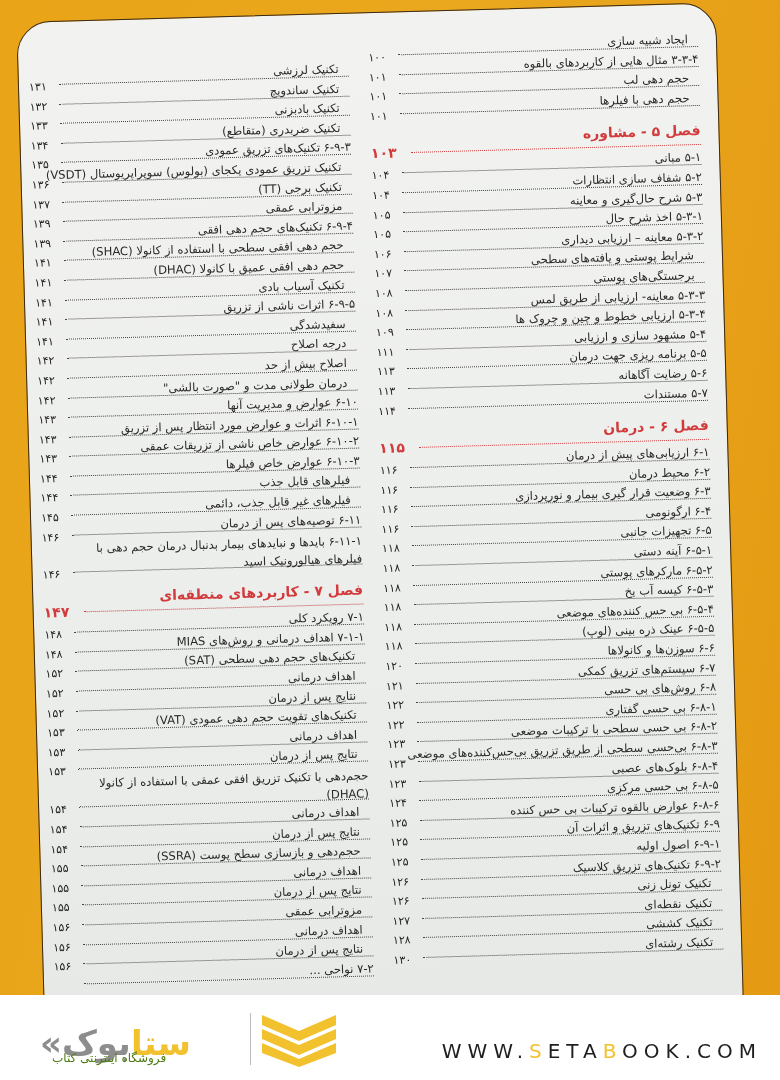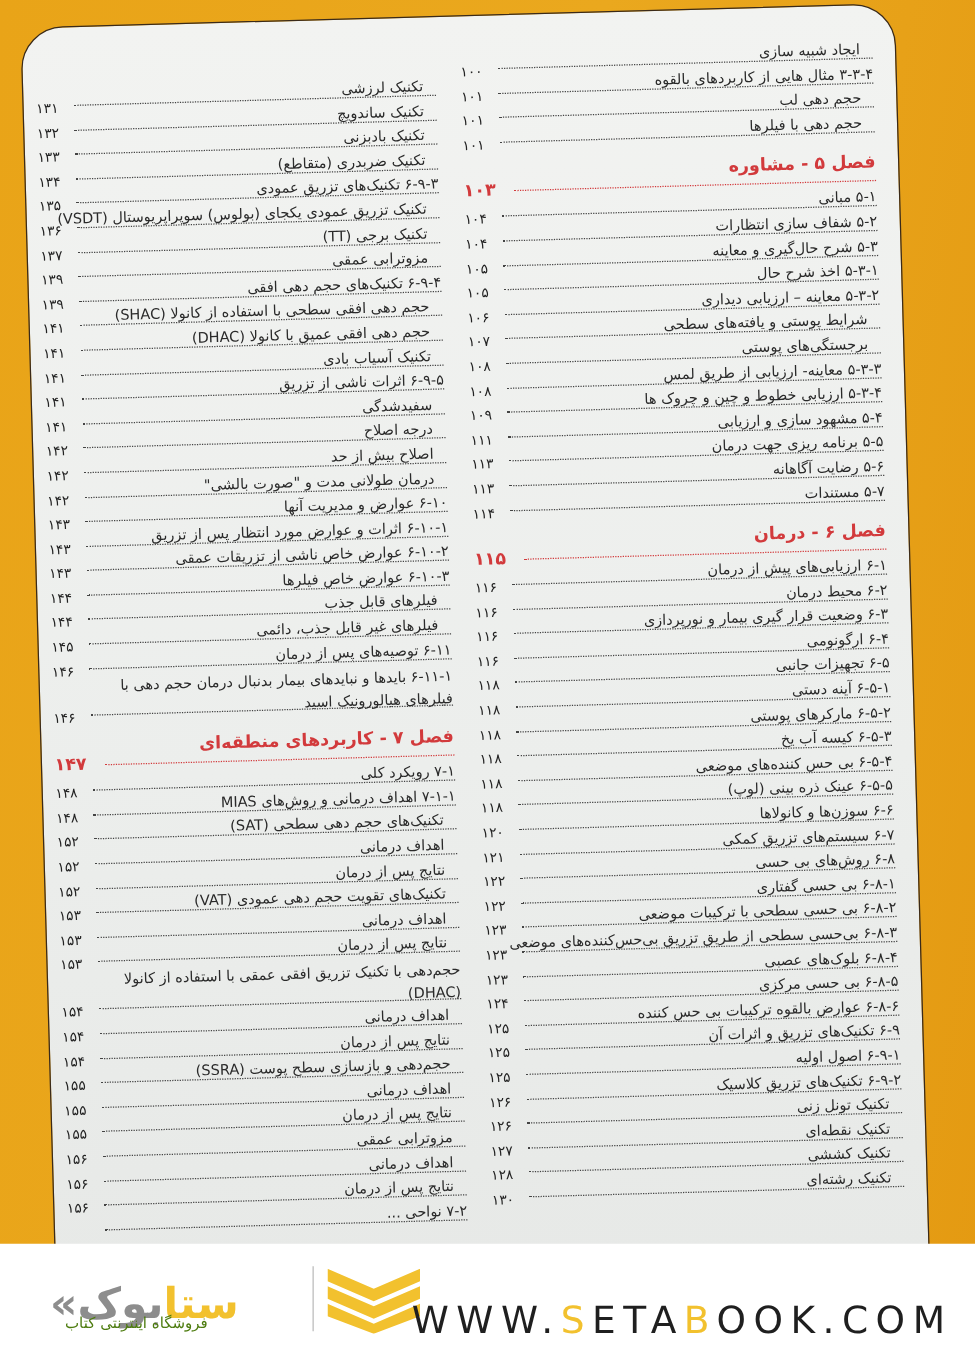--- a/index.html
+++ b/index.html
@@ -125,21 +125,21 @@
     position: absolute;
     right: 20px; top: 12px;
     font-size: 22px;
     color: #1a1a1a;
     direction: rtl;
     font-weight: bold;
   }
   .store-url {
     position: absolute;
     right: 18px; top: 44px;
-    font-size: 30px;
+    font-size: 20px;
     letter-spacing: 6px;
     color: #1f1f1f;
     font-family: "DejaVu Sans", sans-serif;
     text-align: right;
   }
   .store-url .accent { color: #f2c12e; }
 </style>
 </head>
 <body>
 

